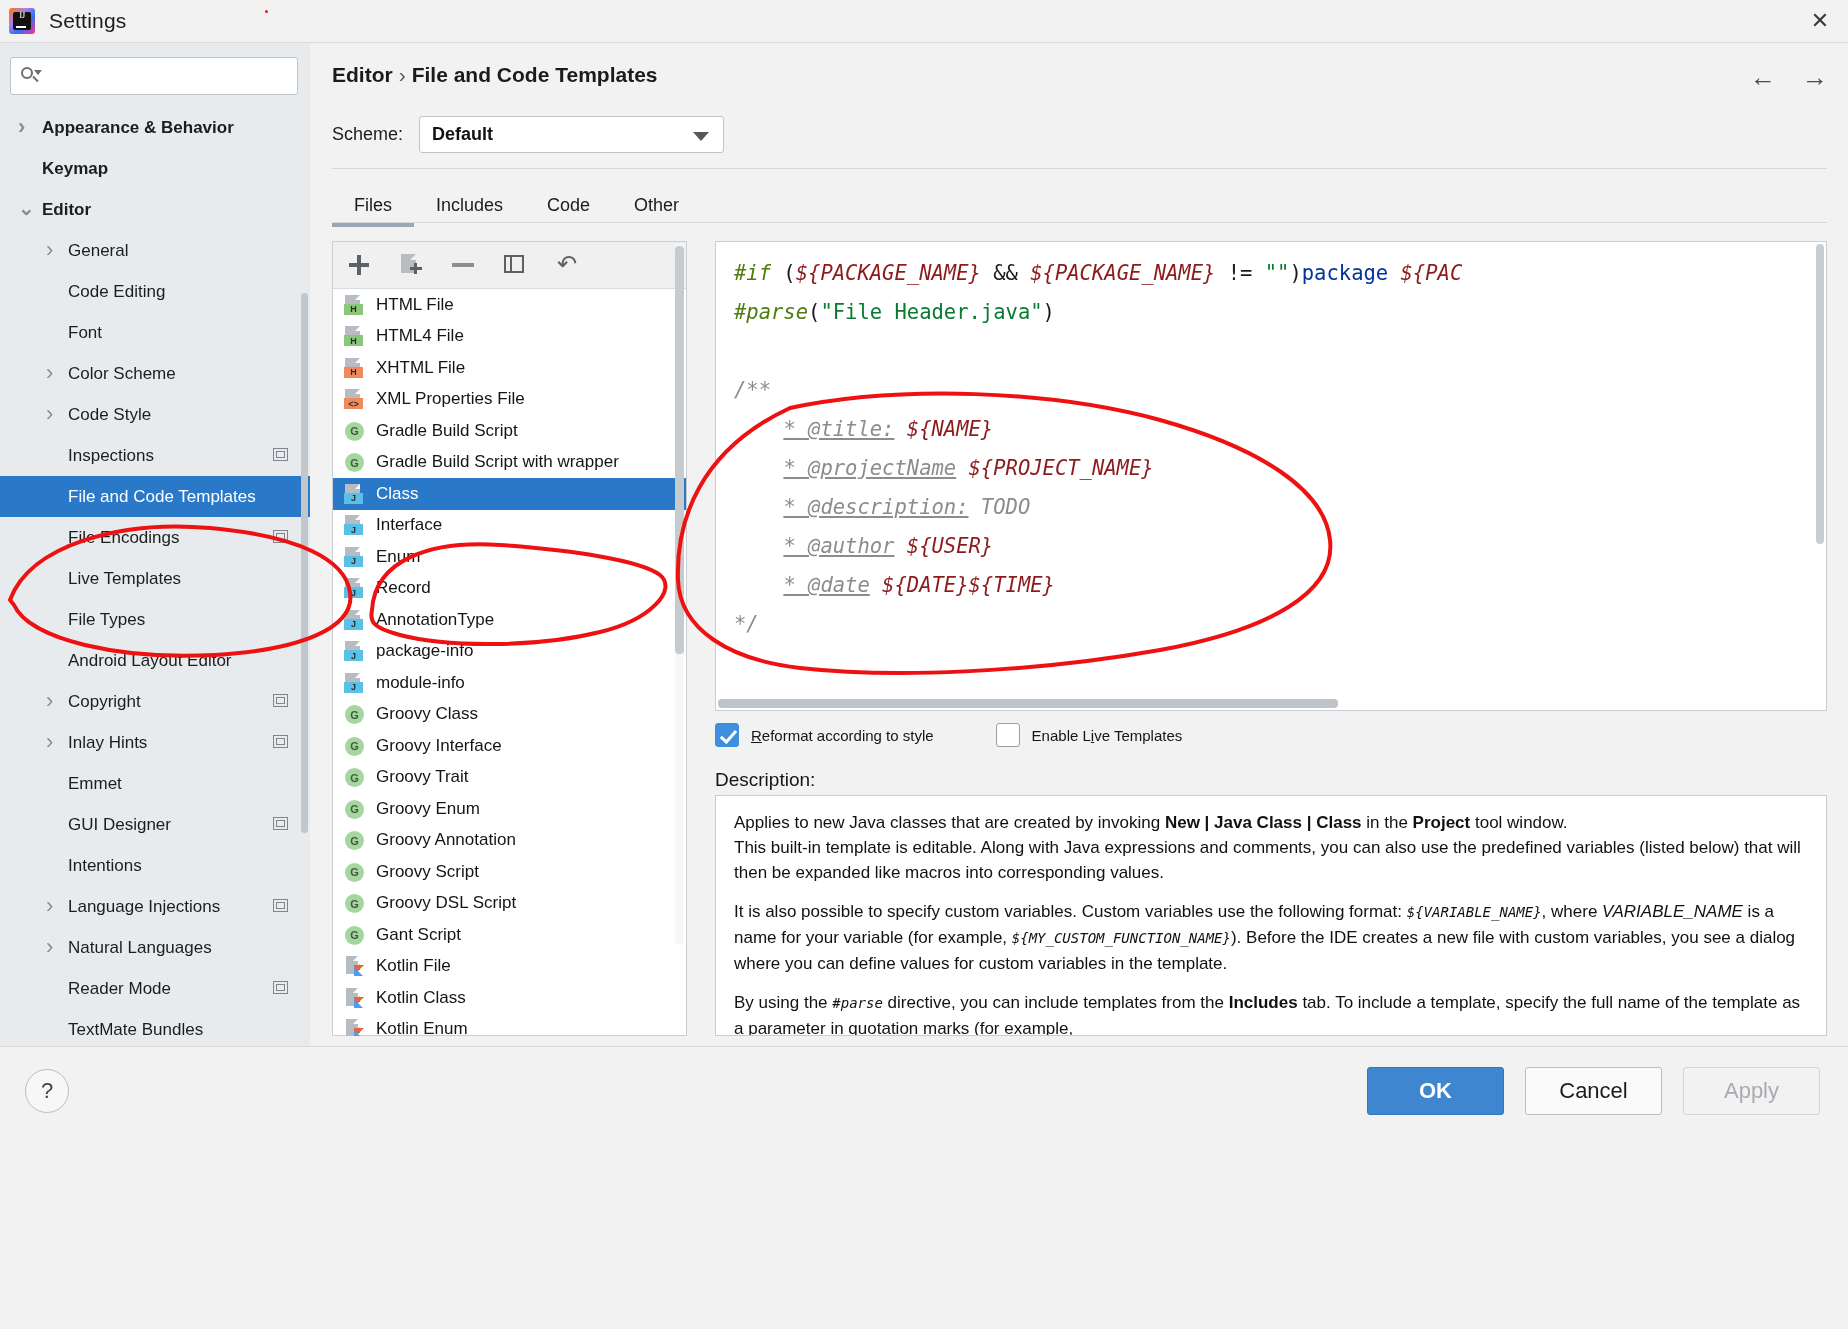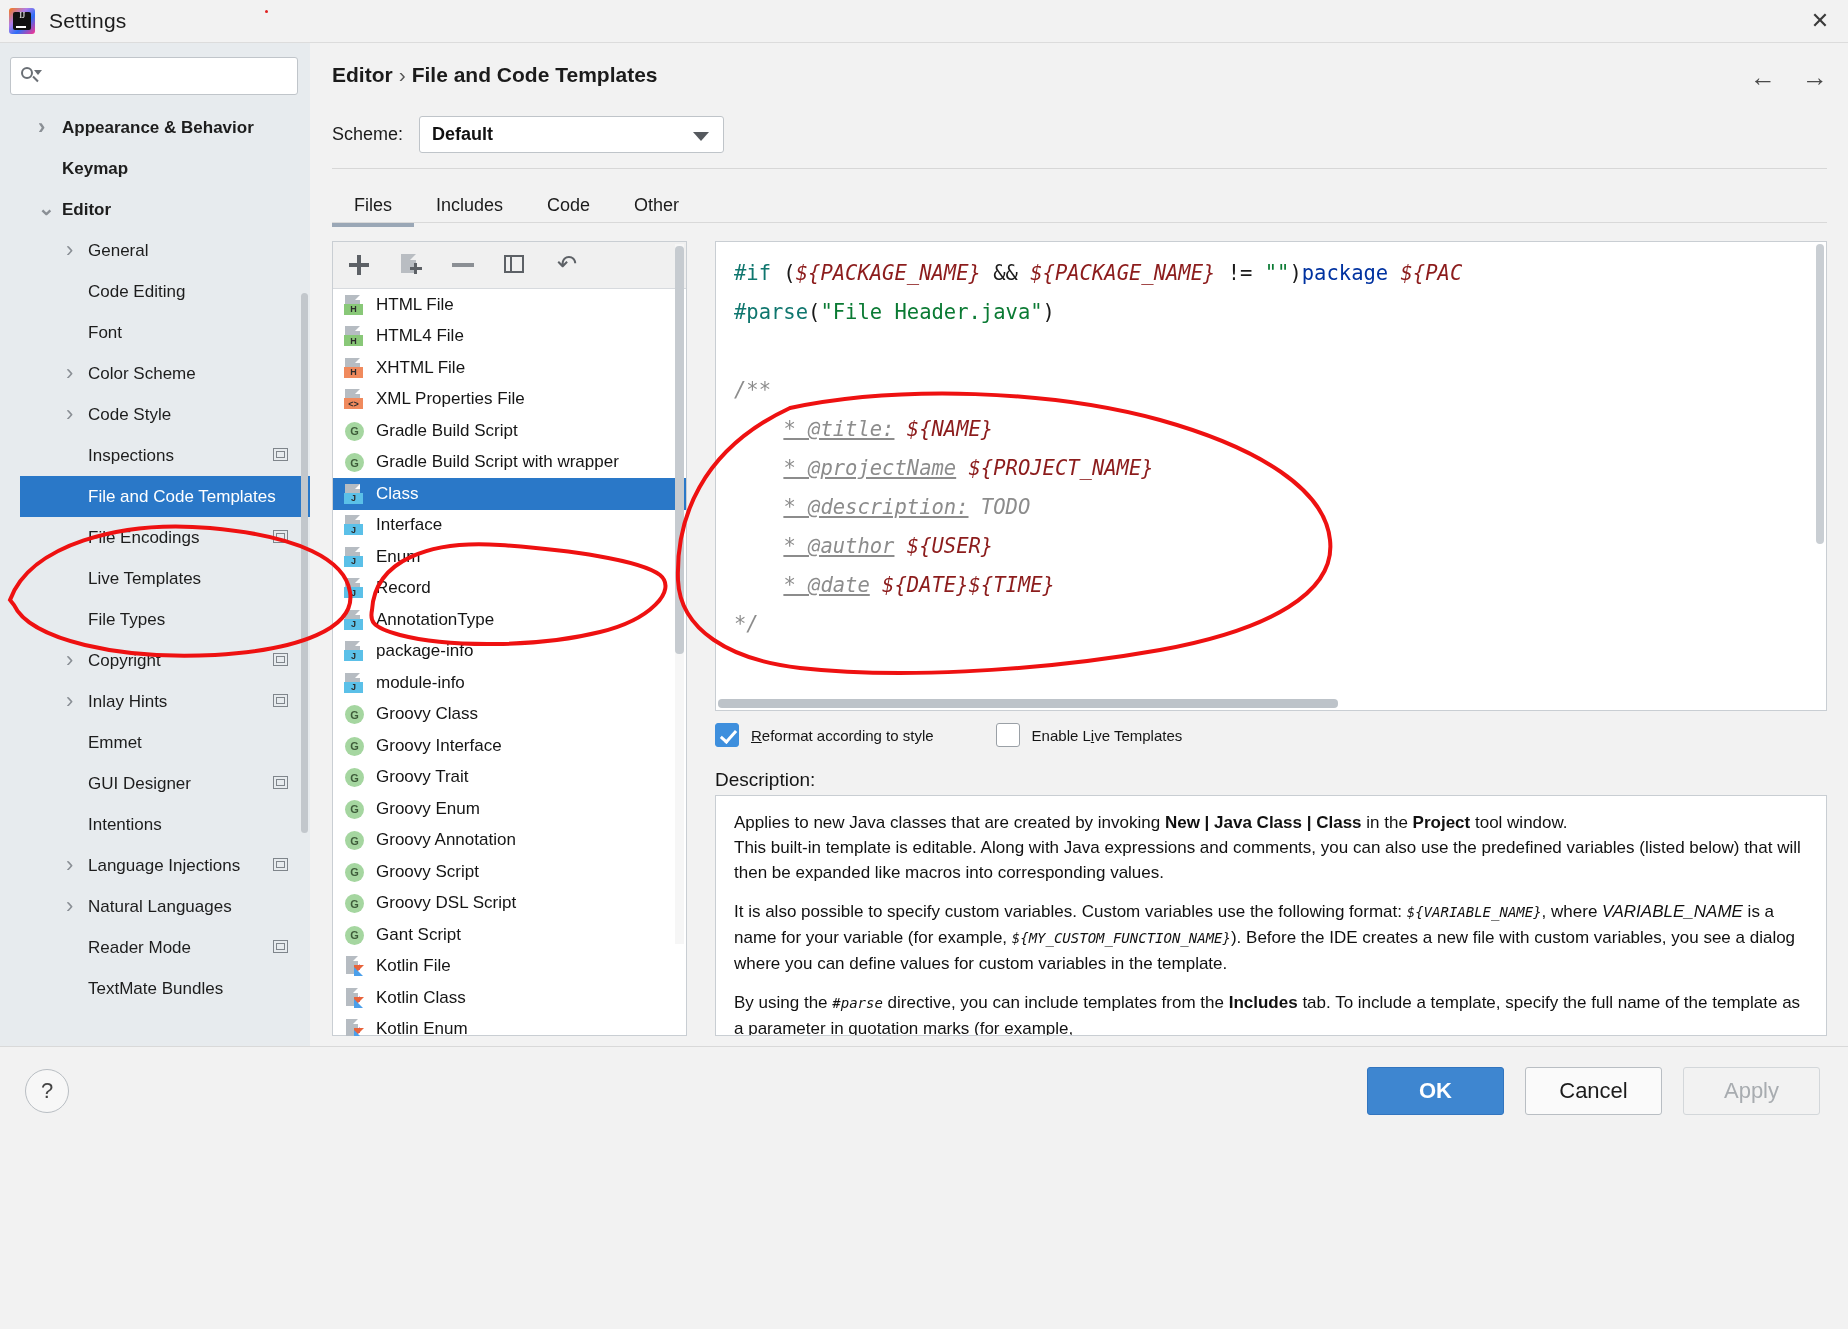--- a/index.html
+++ b/index.html
@@ -68,21 +68,21 @@
   .search-icon .tri {
     position: absolute; left: 15px; top: 5px;
     border-left: 4px solid transparent; border-right: 4px solid transparent;
     border-top: 5px solid #6a6f75;
   }
   .search-input {
     border: none; outline: none; flex: 1; font-size: 15px; height: 30px;
     font-family: "Liberation Sans", sans-serif; background: transparent;
   }
 
-  .tree { margin-top: 12px; position: relative; padding-left: 20px; }
+  .tree { margin-top: 12px; position: relative; }
   .tree-item {
     height: 41px; display: flex; align-items: center; padding-left: 18px;
     font-size: 17px; color: #1d1d1d; position: relative; white-space: nowrap;
   }
   .tree-item.lvl1 { padding-left: 18px; font-weight: bold; }
   .tree-item.lvl2 { padding-left: 44px; }
   .tree-item.selected { background: #2a78c8; color: #ffffff; }
   .chev {
     position: absolute; width: 14px; height: 14px; color: #8a8f95;
     font-size: 15px; line-height: 14px; font-family: "Liberation Sans", sans-serif;
@@ -199,21 +199,21 @@
     position: absolute; right: 2px; top: 2px; width: 9px; height: 700px; background: #f6f6f6;
   }
   .list-thumb { position: absolute; right: 2px; top: 4px; width: 9px; height: 408px; background: #c6cbd0; border-radius: 4px; }
 
   
   .editor-panel {
     position: absolute; left: 405px; top: 198px; width: 1112px; height: 470px;
     background: #fff; border: 1px solid #c9ced3;
   }
   .code { padding: 12px 14px 0 18px; font-family: "DejaVu Sans Mono", monospace; font-size: 20.5px; line-height: 39px; white-space: pre; }
-  .kw-red { color: #0f766e; }
+  .kw-red { color: #4d7c0f; font-style: italic; }
   .var-red { color: #8c1c1c; font-style: italic; }
   .blk { color: #1a1a1a; }
   .str-green { color: #0a7a33; }
   .kw-blue { color: #0032a0; }
   .cmt { color: #8c8c8c; font-style: italic; }
   .cmt-u { color: #8c8c8c; font-style: italic; text-decoration: underline; }
   .ed-scroll-v { position: absolute; right: 2px; top: 2px; width: 8px; height: 300px; background: #c9ced3; border-radius:4px; }
   .ed-scroll-h { position: absolute; left: 2px; bottom: 2px; width: 620px; height: 9px; background: #bdc3c9; border-radius:4px; }
 
   
@@ -328,20 +328,23 @@
         <div class="tree-item lvl2 noarrow">
           <span class="lbl">File Encodings</span>
           <span class="copy-badge"></span>
         </div>
         <div class="tree-item lvl2 noarrow">
           <span class="lbl">Live Templates</span>
         </div>
         <div class="tree-item lvl2 noarrow">
           <span class="lbl">File Types</span>
         </div>
+        <div class="tree-item lvl2 noarrow">
+          <span class="lbl">Android Layout Editor</span>
+        </div>
         <div class="tree-item lvl2">
           <span class="chev right"></span>
           <span class="lbl">Copyright</span>
           <span class="copy-badge"></span>
         </div>
         <div class="tree-item lvl2">
           <span class="chev right"></span>
           <span class="lbl">Inlay Hints</span>
           <span class="copy-badge"></span>
         </div>

